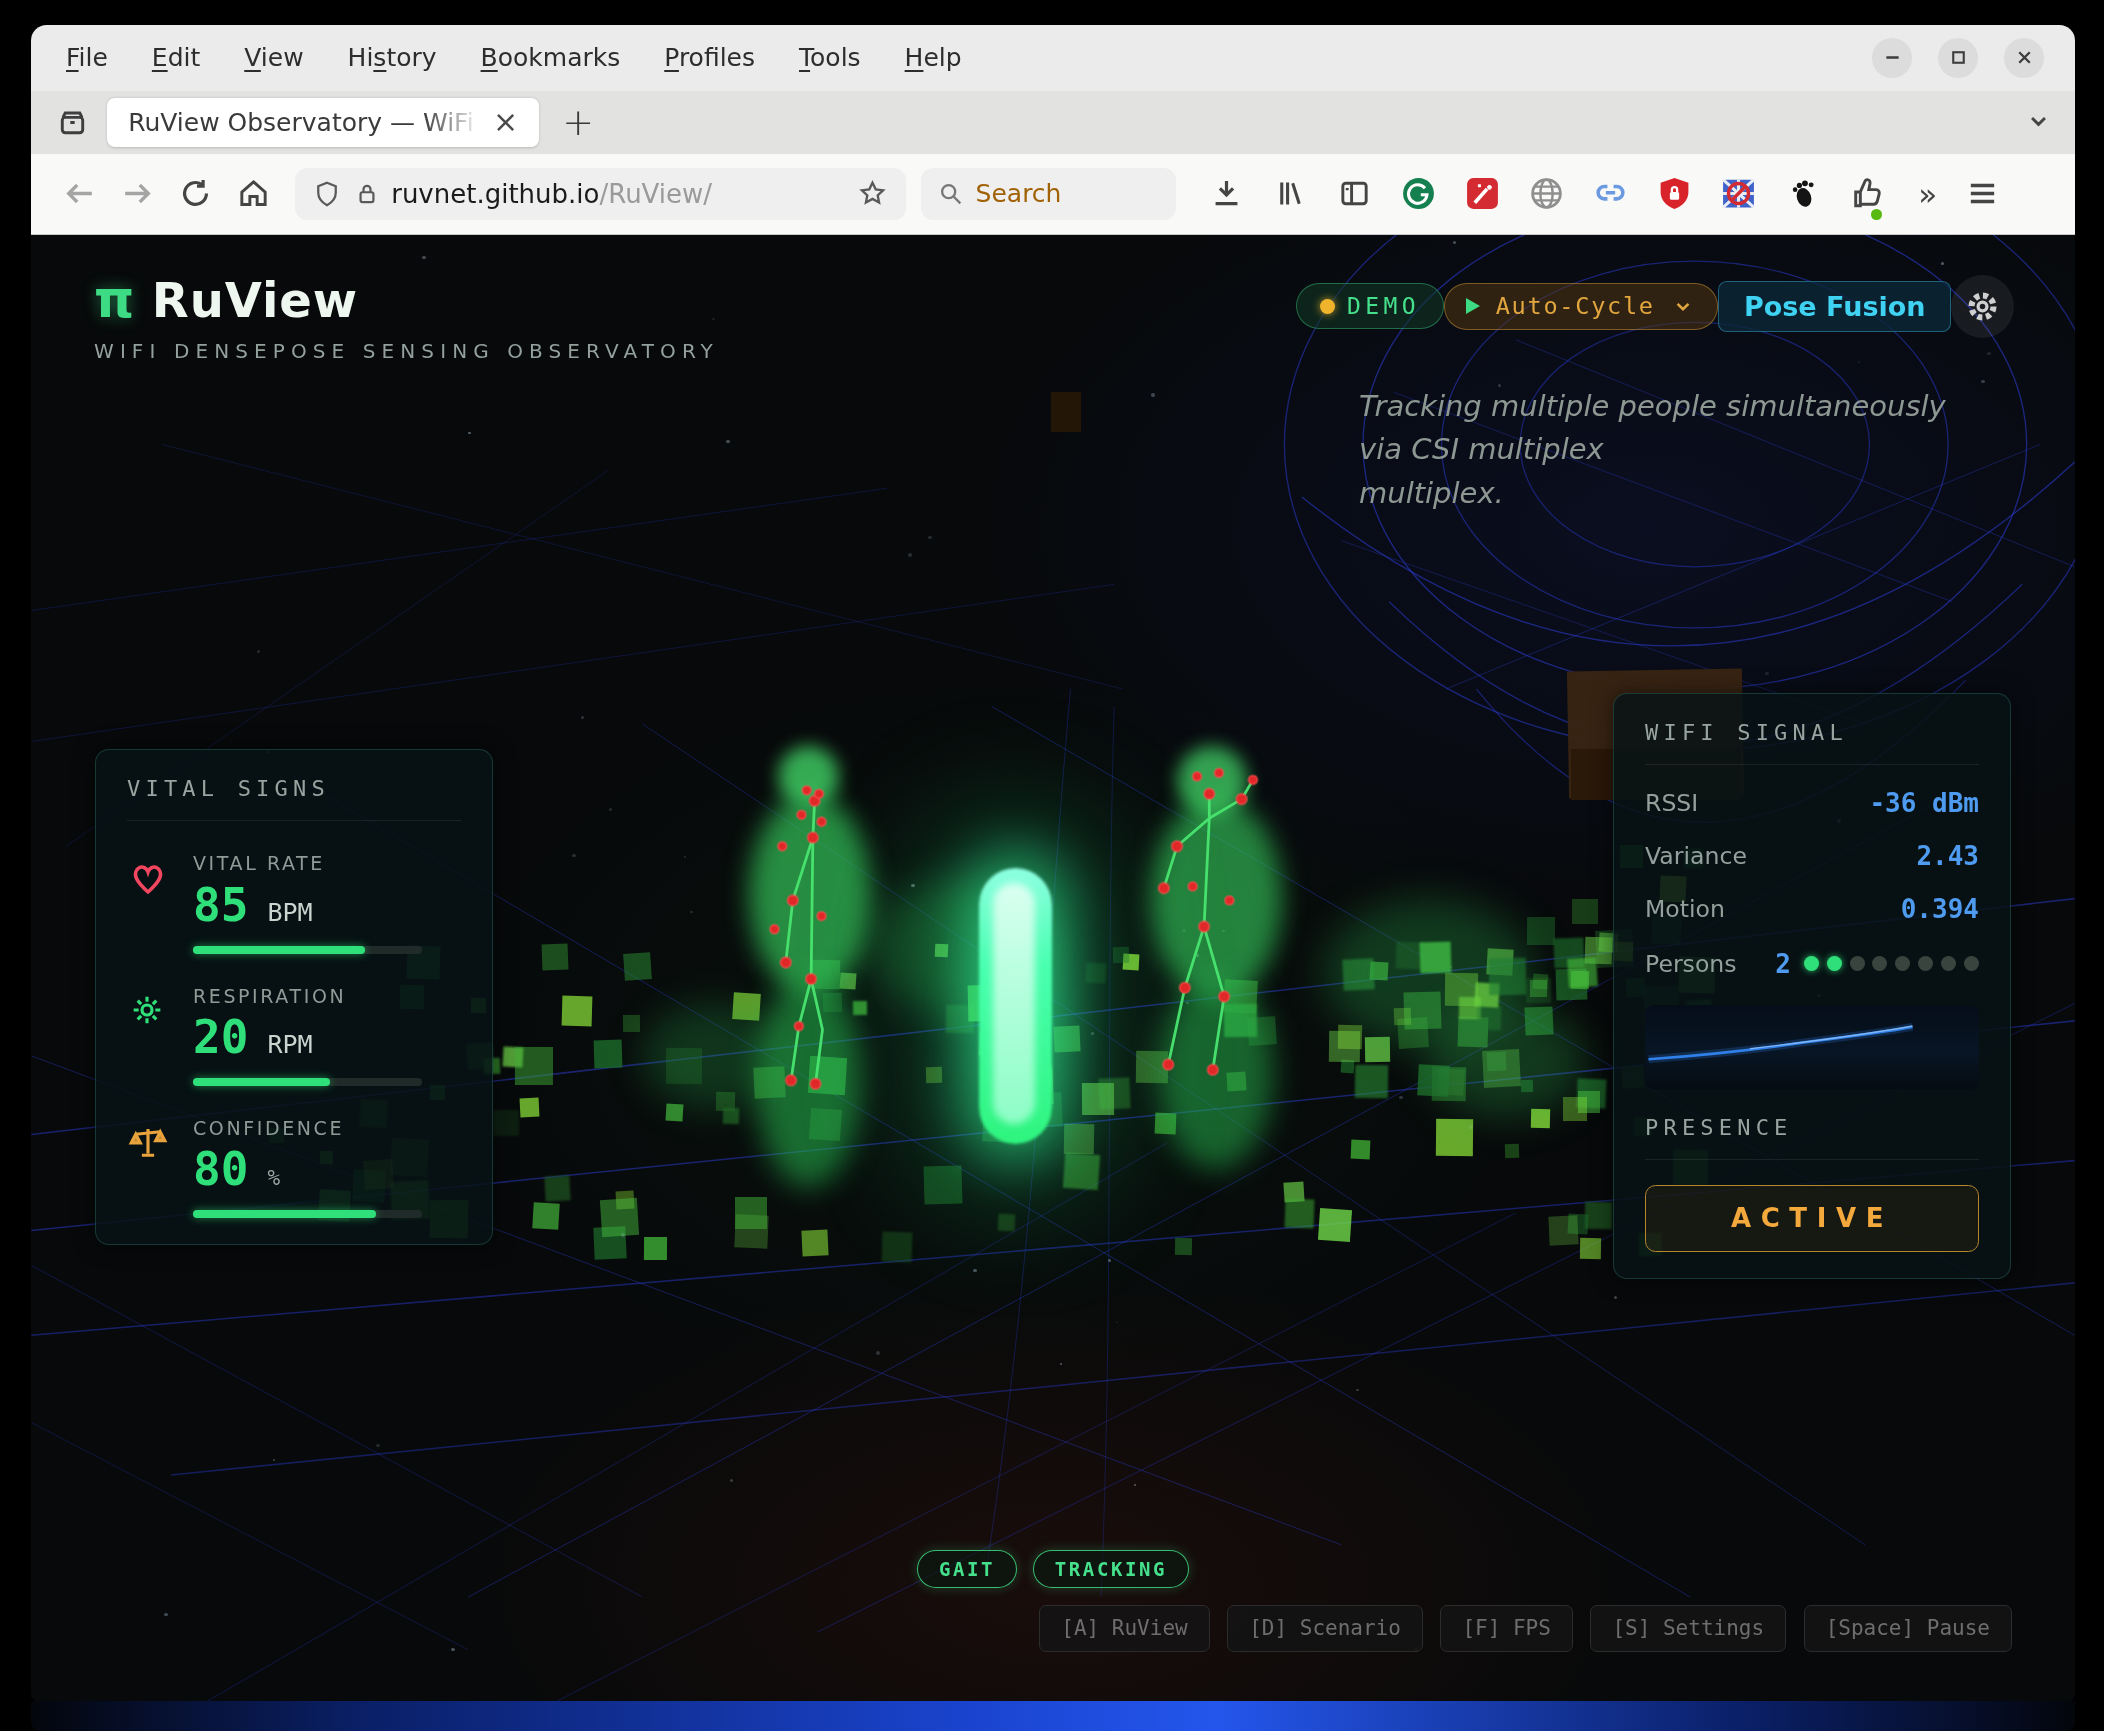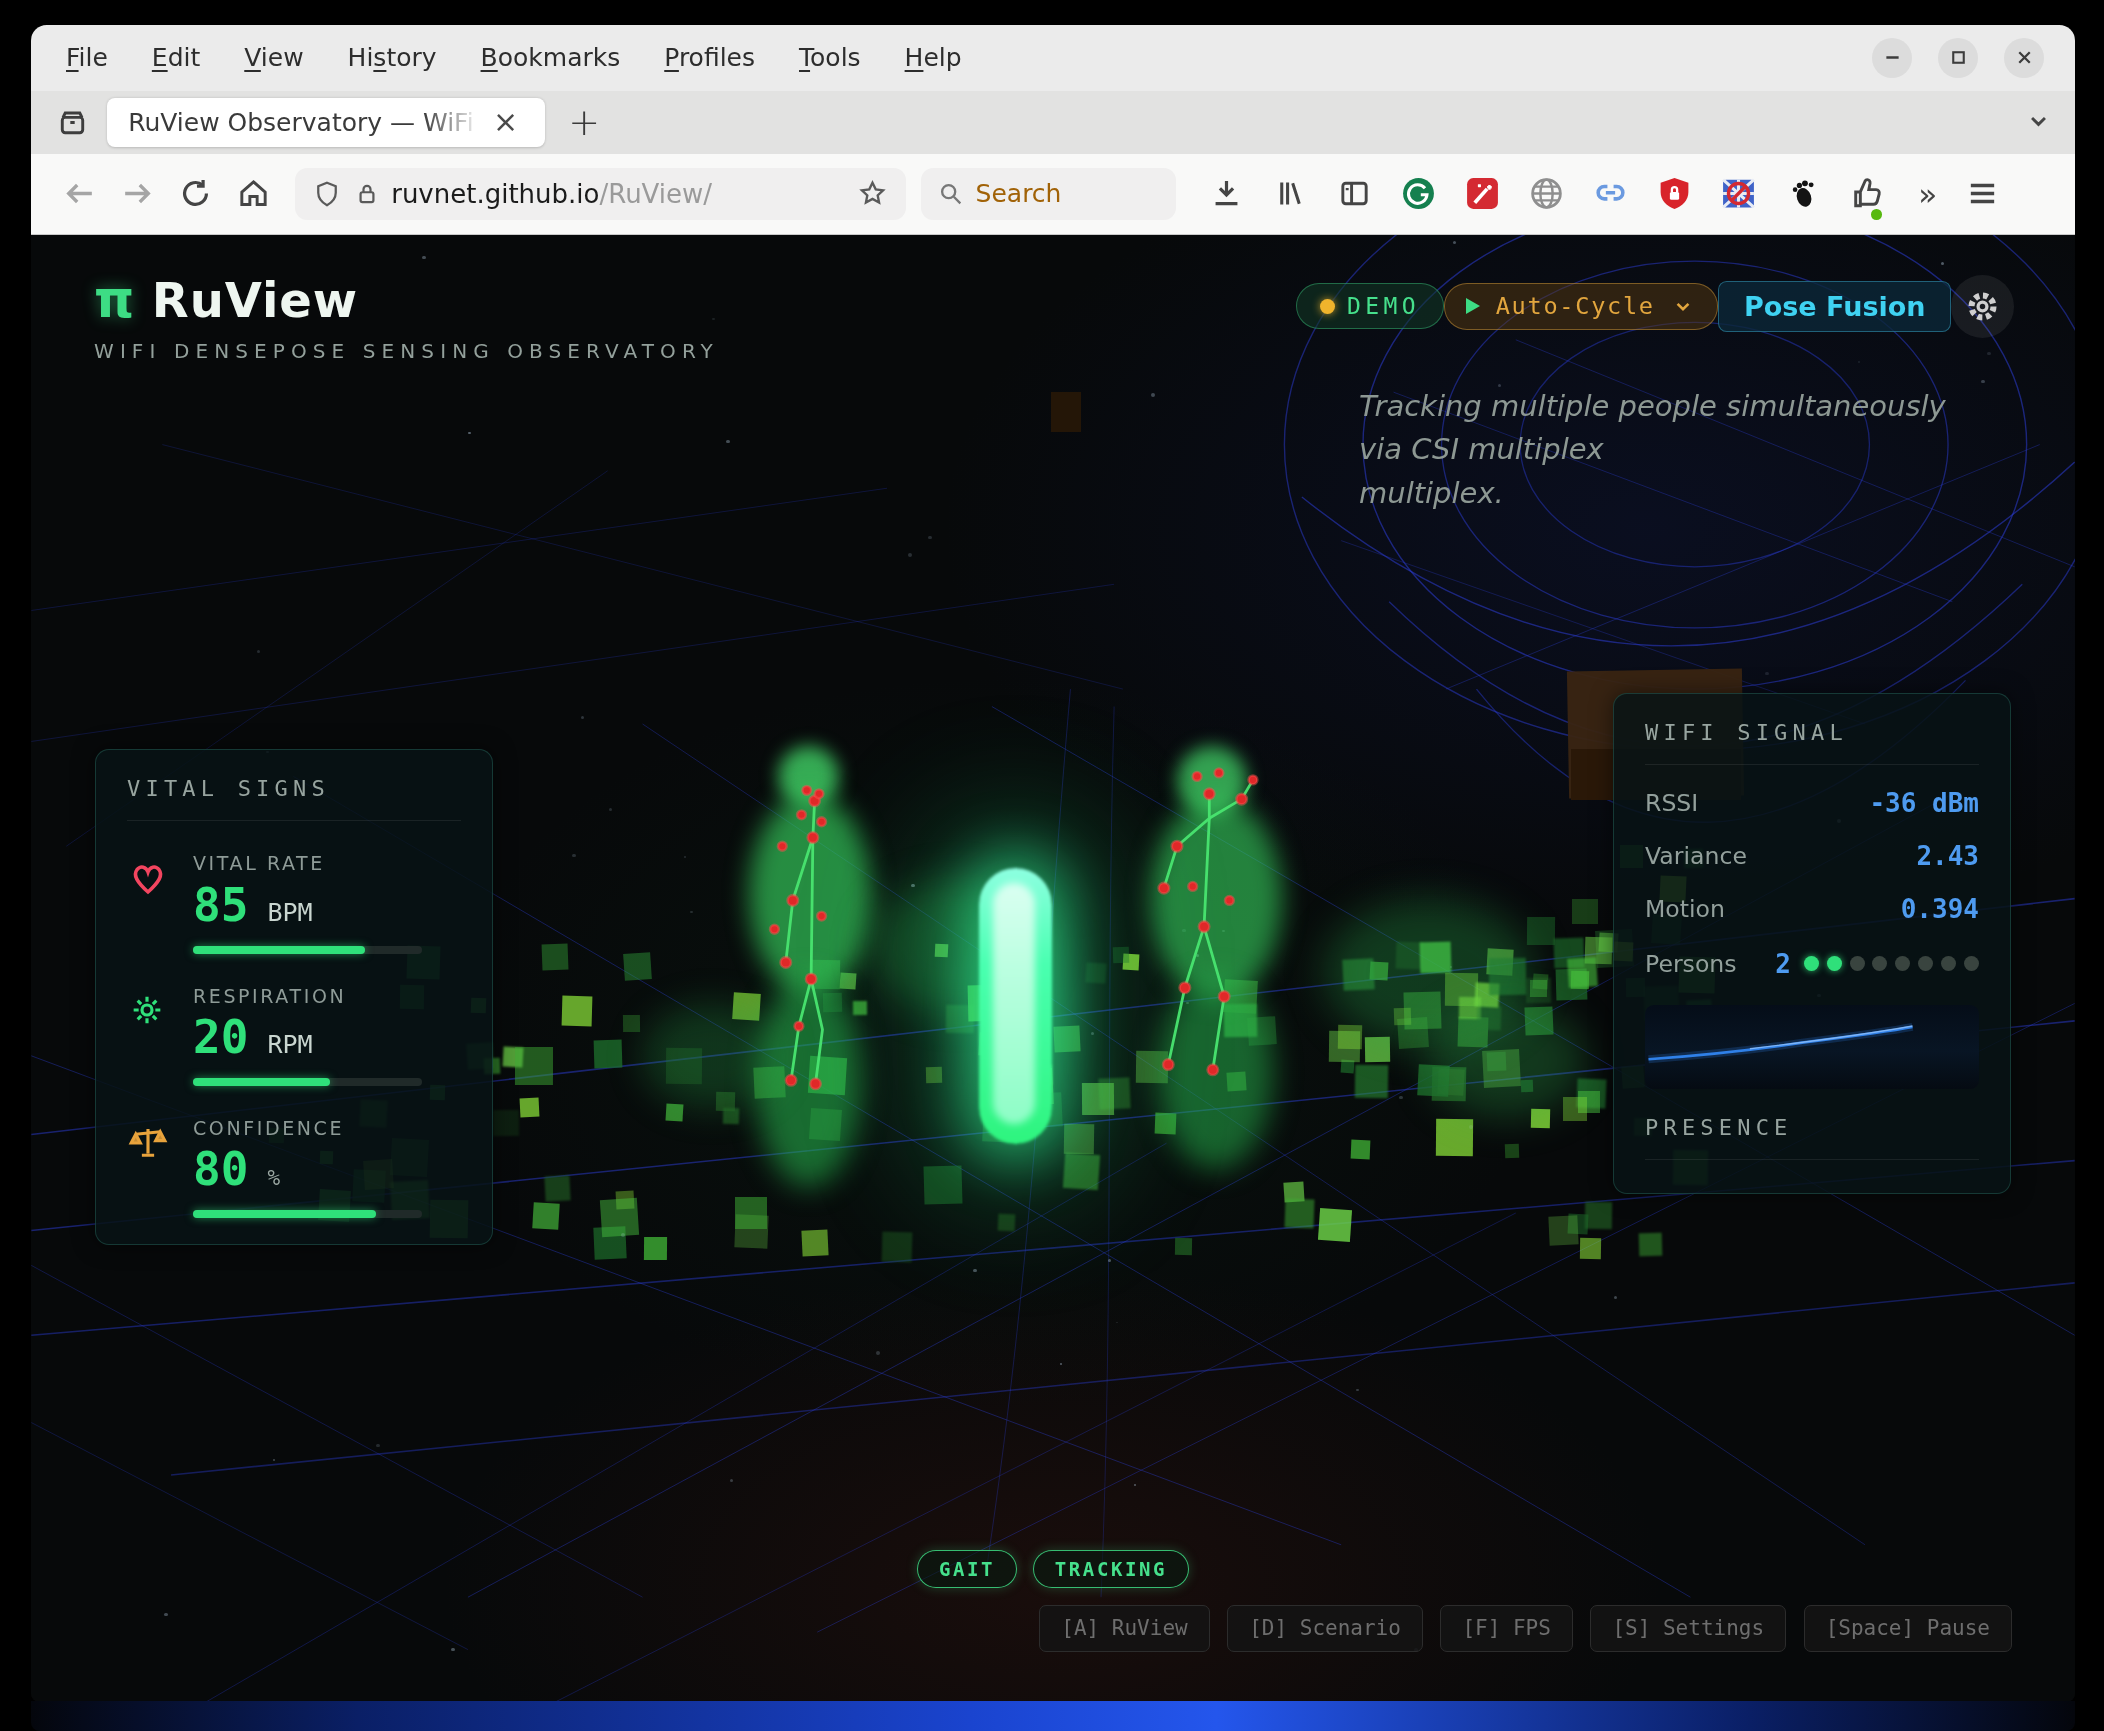--- a/index.html
+++ b/index.html
@@ -18,21 +18,21 @@
   .menubar{display:flex;gap:44px;align-items:center;}
   .menu-item{font-size:25px;color:#2d2d2d;cursor:default;}
   .menu-item u{text-decoration:underline;text-underline-offset:4.4px;}
   .win-controls{margin-left:auto;display:flex;gap:26px;}
   .win-btn{width:40px;height:40px;border-radius:50%;background:#dcdcdc;display:flex;align-items:center;justify-content:center;}
 
   
   .tabbar{height:63px;background:#e2e2e1;display:flex;align-items:center;padding:0 21px 0 19px;}
   .tabmgr{width:45px;height:45px;border-radius:7px;display:flex;align-items:center;justify-content:center;margin-right:12.2px;}
   .tab{height:49px;width:390px;background:#fff;border-radius:7.9px;display:flex;align-items:center;
-    padding:0 27px 0 21px;box-shadow:0 0.9px 2.6px rgba(0,0,0,.18);}
+    padding:0 21px 0 21px;box-shadow:0 0.9px 2.6px rgba(0,0,0,.18);}
   .tab-title{font-size:25px;color:#3a3a3a;white-space:nowrap;overflow:hidden;flex:1;
     -webkit-mask-image:linear-gradient(90deg,#000 82%,transparent 98%);
     mask-image:linear-gradient(90deg,#000 82%,transparent 98%);}
   .tab-close{font-size:30px;color:#4a4a4a;margin-left:5.2px;line-height:1;}
   .newtab{font-size:38px;color:#3a3a3a;margin-left:23px;line-height:1;font-weight:300;}
   .tab-overflow{margin-left:auto;}
 
   
   .toolbar{height:80px;background:#f9f9f8;display:flex;align-items:center;padding:0 23px;gap:7px;
     border-bottom:0.9px solid #c9c9c9;}
@@ -753,20 +753,23 @@
       <div class="spark">
         <svg width="271" height="84" viewBox="0 0 310 96">
           <path d="M4 62 C60 58 120 52 180 43 C235 36 280 30 306 25" fill="none" stroke="#2f80e8" stroke-width="9" stroke-opacity=".22"></path>
           <path d="M4 62 C60 58 120 52 180 43 C235 36 280 30 306 25" fill="none" stroke="#2f80e8" stroke-width="3"></path>
           <path d="M120 50 C180 43 250 34 306 24" fill="none" stroke="#9fccff" stroke-width="1.6" stroke-opacity=".7"></path>
         </svg>
       </div>
 
       <div class="panel-title mono presence-title">PRESENCE</div>
       <div class="divider"></div>
+      <div class="active-btn">
+        <span>ACTIVE</span>
+      </div>
     </div>
 
     <div class="badges-row">
       <div class="gait-pill mono"><span>GAIT</span></div>
       <div class="gait-pill mono"><span>TRACKING</span></div>
     </div>
 
     <div class="chips-row">
       <div class="chip mono"><span>[A] RuView</span></div>
       <div class="chip mono"><span>[D] Scenario</span></div>

